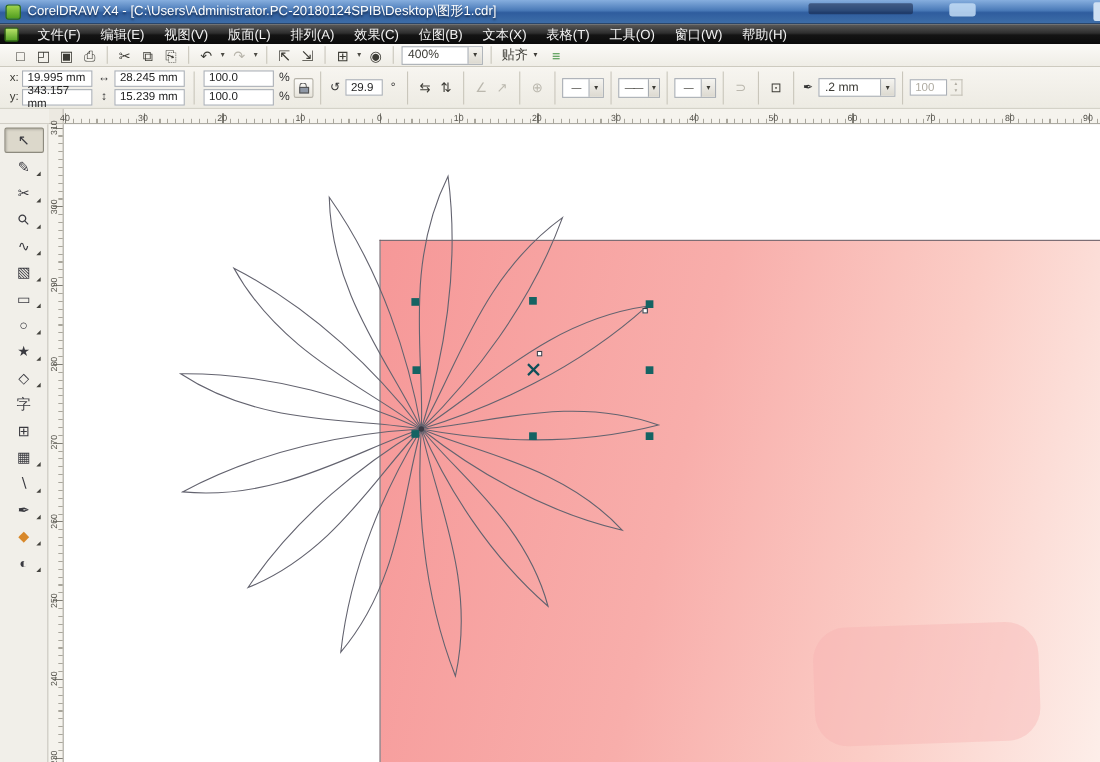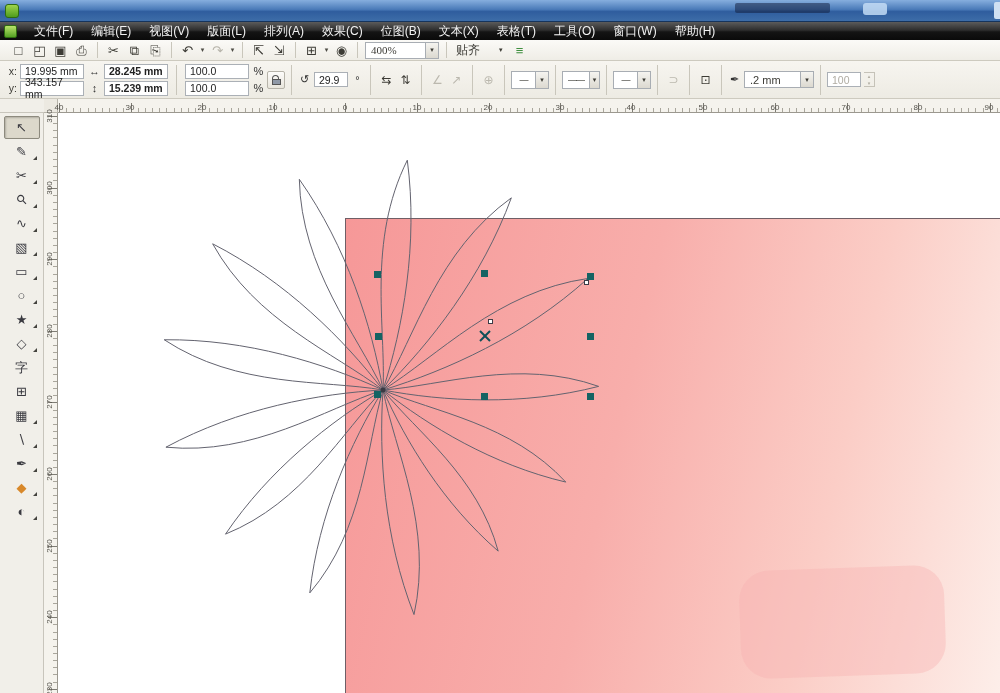--- a/index.html
+++ b/index.html
@@ -34,34 +34,34 @@
     display:flex; align-items:center; font-size:12px; color:#3c3b35; padding-left:8px; }
   .tb-btn { width:21px; height:18px; display:flex; align-items:center; justify-content:center;
     font-size:13px; line-height:1; border:1px solid transparent; border-radius:2px; }
   .tb-btn.gray { color:#b7b4aa; }
   .tb-drop { width:9px; height:18px; font-size:7px; display:flex; align-items:center; justify-content:center; color:#4c4b44; }
   .tb-sep { width:1px; height:16px; background:#c9c6bb; margin:0 5px; }
   .combo { height:17px; background:#fff; border:1px solid #a8adb3; display:flex; align-items:center; font-size:11px; }
   .combo .val { padding:0 5px; flex:1; }
   .combo .arrow { width:13px; height:100%; background:linear-gradient(#f5f4f0,#dcd9d0);
     border-left:1px solid #a8adb3; font-size:7px; display:flex; align-items:center; justify-content:center; }
-  .zoom-combo { width:74px; margin:0 2px;font-family:Liberation Serif, serif; }
-  .snap { display:flex; align-items:center; gap:19px; padding:0 4px; font-size:12px; }
+  .zoom-combo { width:74px; margin:0 2px; }
+  .snap { display:flex; align-items:center; gap:5px; padding:0 4px; font-size:12px; }
   .opt-icon { color:#3f8f3f; font-size:13px; letter-spacing:-1px; margin-left:4px; }
 
   
   .propbar { position:absolute; left:0; top:61px; width:1000px; height:38px;
     background:linear-gradient(#f7f5f0,#edebE3); border-bottom:1px solid #cdcabf;
     display:flex; align-items:center; font-size:10.5px; color:#3c3b35; padding-left:6px; }
   .pgroup { display:flex; flex-direction:column; gap:2px; margin:0 2px; }
   .prow { display:flex; align-items:center; gap:3px; height:15px; }
   .plabel { width:9px; text-align:right; }
   .pfield { background:#fff; border:1px solid #abb0b6; height:15px; display:flex; align-items:center;
     padding:0 4px; font-size:10.5px; color:#222; }
-  .f-xy { width:64px; } .f-sz { width:64px;font-weight:bold; } .f-sc { width:64px; } .f-rot { width:34px; } .f-spin { width:34px; color:#b0aca2; }
+  .f-xy { width:64px; } .f-sz { width:64px; } .f-sc { width:64px; } .f-rot { width:34px; } .f-spin { width:34px; color:#b0aca2; }
   .picon { font-size:11px; width:13px; text-align:center; color:#333; }
   .picon.gray, .gray { color:#bbb8ae; }
   .p-sep { width:1px; height:30px; background:#c9c6bb; margin:0 6px; }
   .lockbtn { width:18px; height:18px; border:1px solid #b6b3a9; border-radius:2px;
     background:linear-gradient(#fdfcfa,#e8e5dc); display:flex; align-items:center; justify-content:center; }
   .lock-shackle { width:7px; height:5px; border:1.5px solid #555; border-bottom:none; border-radius:4px 4px 0 0; }
   .lock-body { width:9px; height:6px; background:#8f98a6; border:1px solid #555; margin-top:-1px; }
   .pbtn { width:19px; height:18px; display:flex; align-items:center; justify-content:center;
     font-size:12px; border:1px solid transparent; border-radius:2px; }
   .line-combo { width:38px; height:18px; }
@@ -112,20 +112,21 @@
     background:rgba(246,176,176,.38); border-radius:30px; transform:rotate(-2deg); }
   .flower-svg { position:absolute; left:0; top:0; }
   .handle { position:absolute; width:7px; height:7px; background:#156363; }
   .node { position:absolute; width:5px; height:5px; background:#fff; border:1px solid #3c3c46; }
 </style>
 </head>
 <body>
 
 <div class="titlebar">
   <div class="app-icon"></div>
+  <span>CorelDRAW X4 - [C:\Users\Administrator.PC-20180124SPIB\Desktop\图形1.cdr]</span>
   <div class="wm"></div>
   <div class="wm2"></div>
   <div class="wm3"></div>
 </div>
 
 <div class="menubar">
   <div class="doc-icon"></div>
   <span class="menu-item">文件(F)</span>
   <span class="menu-item">编辑(E)</span>
   <span class="menu-item">视图(V)</span>

